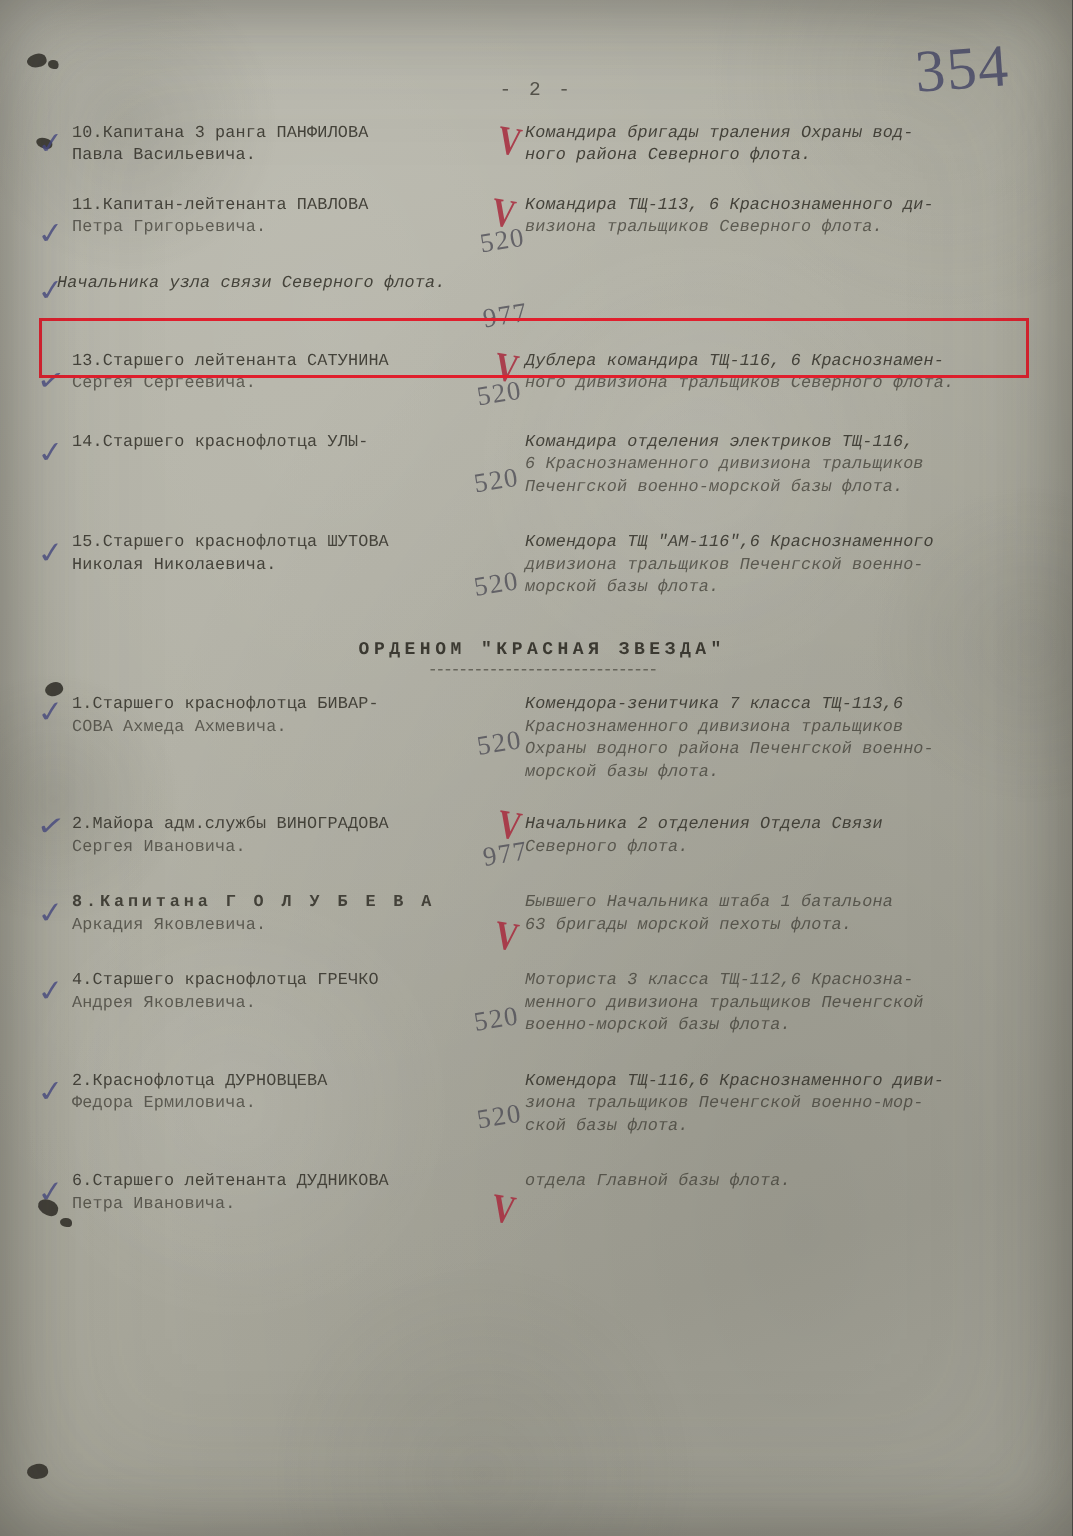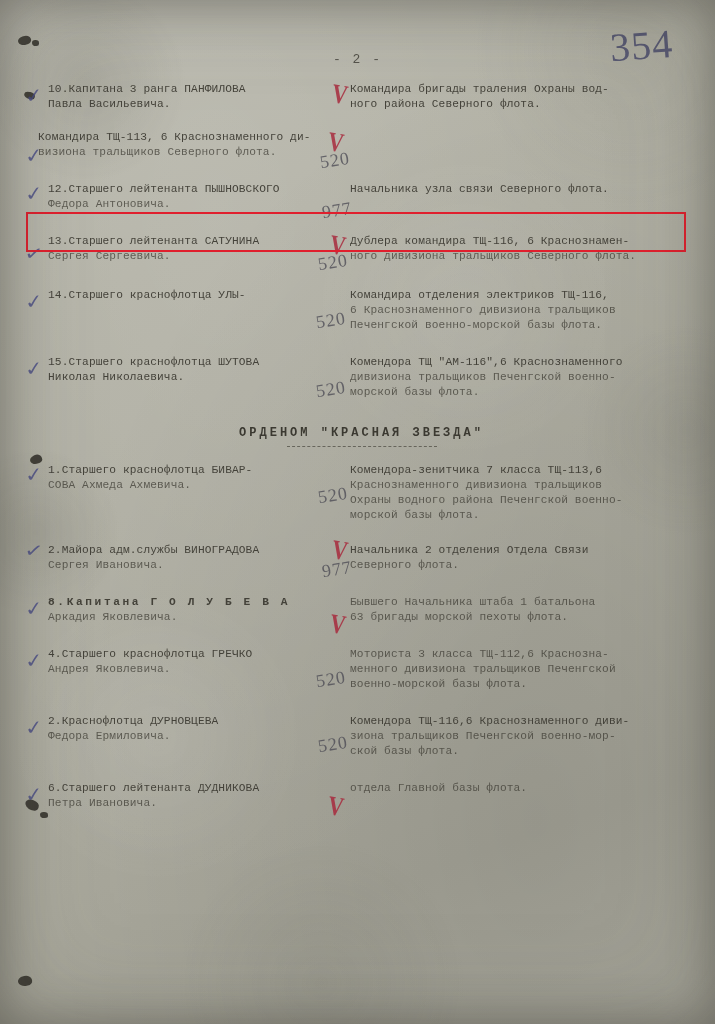--- a/index.html
+++ b/index.html
@@ -87,20 +87,21 @@
     margin-bottom: 12px;
     min-height: 30px;
   }
   .entry .col-left {
     width: 312px;
     padding-left: 18px;
   }
   .entry .col-right {
     flex: 1;
     padding-left: 8px;
+    font-style: italic;
   }
   .line {
     font-size: 11.2px;
     line-height: 15px;
     color: #3b3931;
     white-space: pre;
     letter-spacing: .1px;
     opacity: .92;
   }
   .line.faint { opacity: .72; }
@@ -199,33 +200,33 @@
       <div class="col-right">
         <div class="line">Командира бригады траления Охраны вод-</div>
         <div class="line">ного района Северного флота.</div>
       </div>
     </div>
 
     <div class="entry" style="margin-bottom:22px;">
       <span class="check" style="top:14px;">✓</span>
       <span class="red-check" style="left:296px;">V</span>
       <span class="pencil" style="left:290px; top:20px;">520</span>
+      <div class="col-left">
+        <div class="line">11.Капитан-лейтенанта ПАВЛОВА</div>
+        <div class="line faint">Петра Григорьевича.</div>
+      </div>
       <div class="col-right">
         <div class="line">Командира ТЩ-113, 6 Краснознаменного ди-</div>
         <div class="line faint">визиона тральщиков Северного флота.</div>
       </div>
     </div>
 
     <div class="entry" style="margin-bottom:22px;">
       <span class="check" style="top:0px;">✓</span>
       <span class="pencil" style="left:292px; top:18px;">977</span>
-      <div class="col-left">
-        <div class="line">12.Старшего лейтенанта ПЫШНОВСКОГО</div>
-        <div class="line faint">Федора Антоновича.</div>
-      </div>
       <div class="col-right">
         <div class="line">Начальника узла связи Северного флота.</div>
         <div class="line"></div>
       </div>
     </div>
 
     <div class="entry" style="margin-bottom:24px;">
       <span class="check v2" style="top:8px;">✓</span>
       <span class="red-check" style="left:298px; top:-4px;">V</span>
       <span class="pencil" style="left:288px; top:18px;">520</span>

